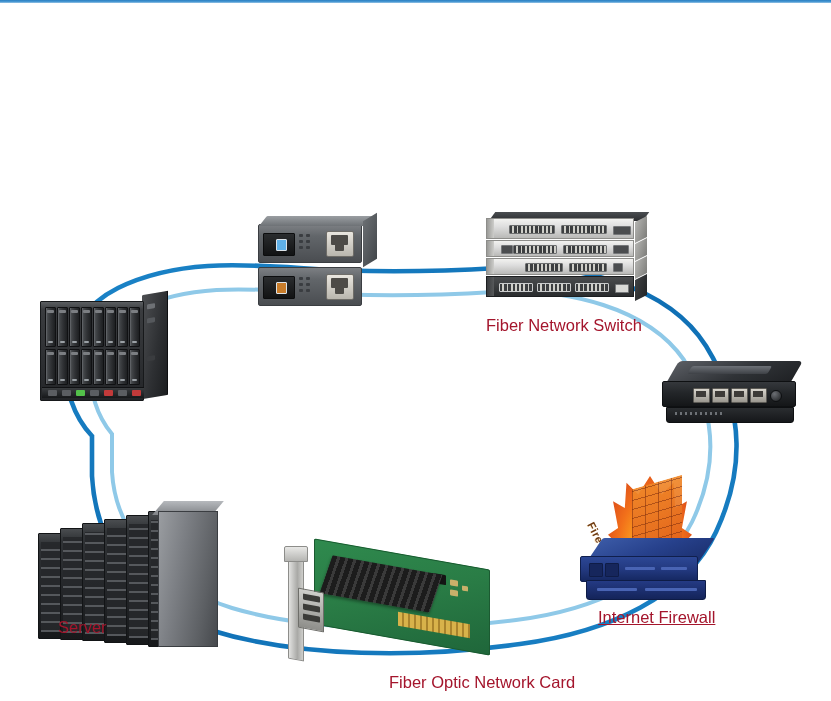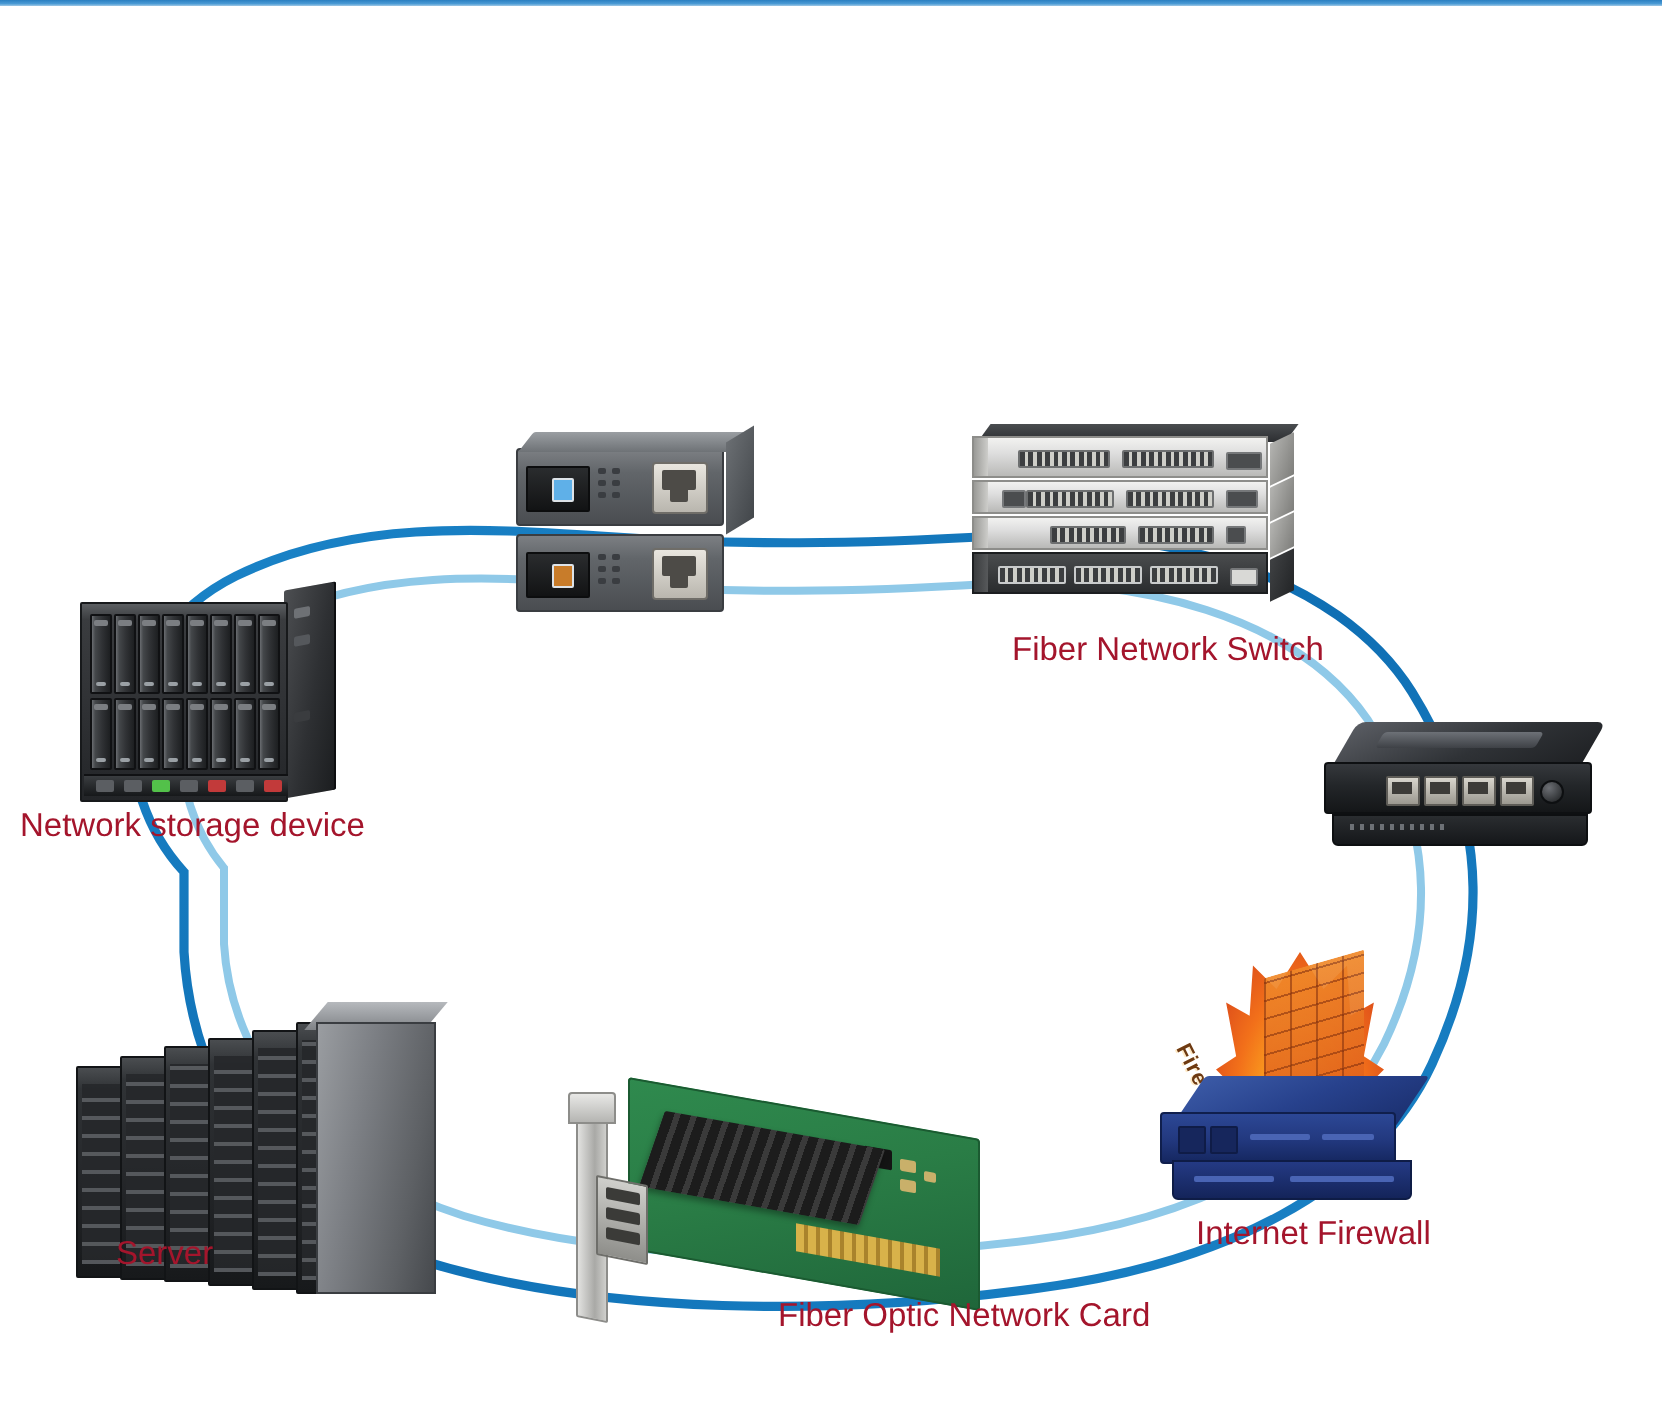--- a/index.html
+++ b/index.html
@@ -351,21 +351,20 @@
           <div class="led" style="left:6px;background:#5b5e62;"></div>
           <div class="led" style="left:20px;background:#5b5e62;"></div>
           <div class="led" style="left:34px;background:#53c14a;"></div>
           <div class="led" style="left:48px;background:#5b5e62;"></div>
           <div class="led" style="left:62px;background:#c23a3a;"></div>
           <div class="led" style="left:76px;background:#5b5e62;"></div>
           <div class="led" style="left:90px;background:#c23a3a;"></div>
         </div>
       </div>
     </div>
-    <div class="label" style="left:10px;top:258px;">Network storage device</div>
 
     <div class="node fx">
       <div class="unit u1">
         <div class="top"></div>
         <div class="right"></div>
         <div class="sc">
             <i></i>
           </div>
         <div class="dots">
           <b style="left:0;top:0;"></b>
@@ -419,21 +418,21 @@
       </div>
       <div class="u u4">
         <div class="edge" style="background:linear-gradient(90deg,#3a3c3e,#57595b);"></div>
         <div class="side" style="top:0;height:21px;background:linear-gradient(110deg,#3f4143,#232527);"></div>
         <div class="ports" style="left:12px;top:6px;width:34px;"></div>
         <div class="ports" style="left:50px;top:6px;width:34px;"></div>
         <div class="ports" style="left:88px;top:6px;width:34px;"></div>
         <div class="sfp" style="left:128px;top:7px;width:12px;background:#d9d9d6;"></div>
       </div>
     </div>
-    <div class="label" style="left:486px;top:170px;margin-left:20px;">Fiber Network Switch</div>
+    <div class="label" style="left:486px;top:170px;">Fiber Network Switch</div>
 
     <div class="node rt">
       <div class="top">
           <i></i>
         </div>
       <div class="body">
         <div class="rj" style="left:30px;"></div>
         <div class="rj" style="left:49px;"></div>
         <div class="rj" style="left:68px;"></div>
         <div class="rj" style="left:87px;"></div>
@@ -453,39 +452,39 @@
         <div class="bay" style="left:8px;top:6px;width:12px;height:12px;"></div>
         <div class="bay" style="left:24px;top:6px;width:12px;height:12px;"></div>
         <div class="slot" style="left:44px;top:10px;width:30px;"></div>
         <div class="slot" style="left:80px;top:10px;width:26px;"></div>
       </div>
       <div class="chassis2">
         <div class="slot" style="left:10px;top:7px;width:40px;"></div>
         <div class="slot" style="left:58px;top:7px;width:52px;"></div>
       </div>
     </div>
-    <div class="label" style="left:598px;top:462px;">Internet Firewall</div>
+    <div class="label" style="left:598px;top:462px;text-decoration:underline;">Internet Firewall</div>
 
     <div class="node nic">
       <div class="pcb"></div>
       <div class="gold"></div>
       <div class="chip" style="left:152px;top:28px;width:14px;height:10px;"></div>
       <div class="cap" style="left:170px;top:34px;width:8px;height:6px;"></div>
       <div class="cap" style="left:170px;top:44px;width:8px;height:6px;"></div>
       <div class="cap" style="left:182px;top:40px;width:6px;height:5px;"></div>
       <div class="heat"></div>
       <div class="bracket"></div>
       <div class="bracket-tab"></div>
       <div class="cage">
         <i style="top:4px;"></i>
           <i style="top:14px;"></i>
           <i style="top:24px;"></i>
       </div>
     </div>
-    <div class="label" style="left:389px;top:503px;">Fiber Optic Network Card</div>
+    <div class="label" style="left:389px;top:527px;">Fiber Optic Network Card</div>
 
     <div class="node srv">
       <div class="rack" style="left:0;top:22px;height:106px;">
           <div class="grid"></div>
         </div>
       <div class="rack" style="left:22px;top:17px;height:112px;">
           <div class="grid"></div>
         </div>
       <div class="rack" style="left:44px;top:12px;height:118px;">
           <div class="grid"></div>

